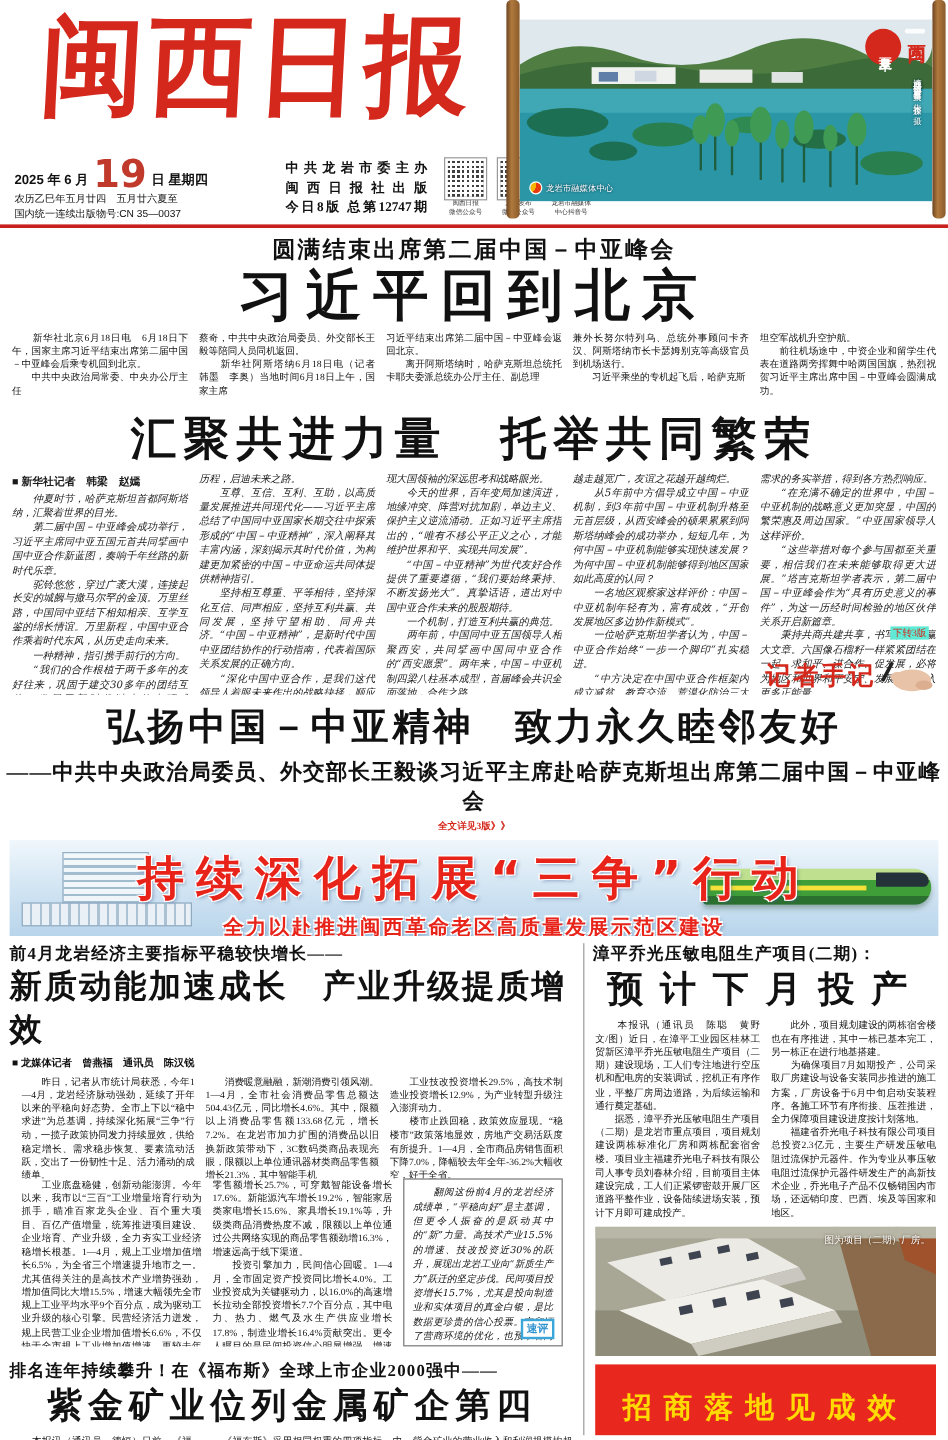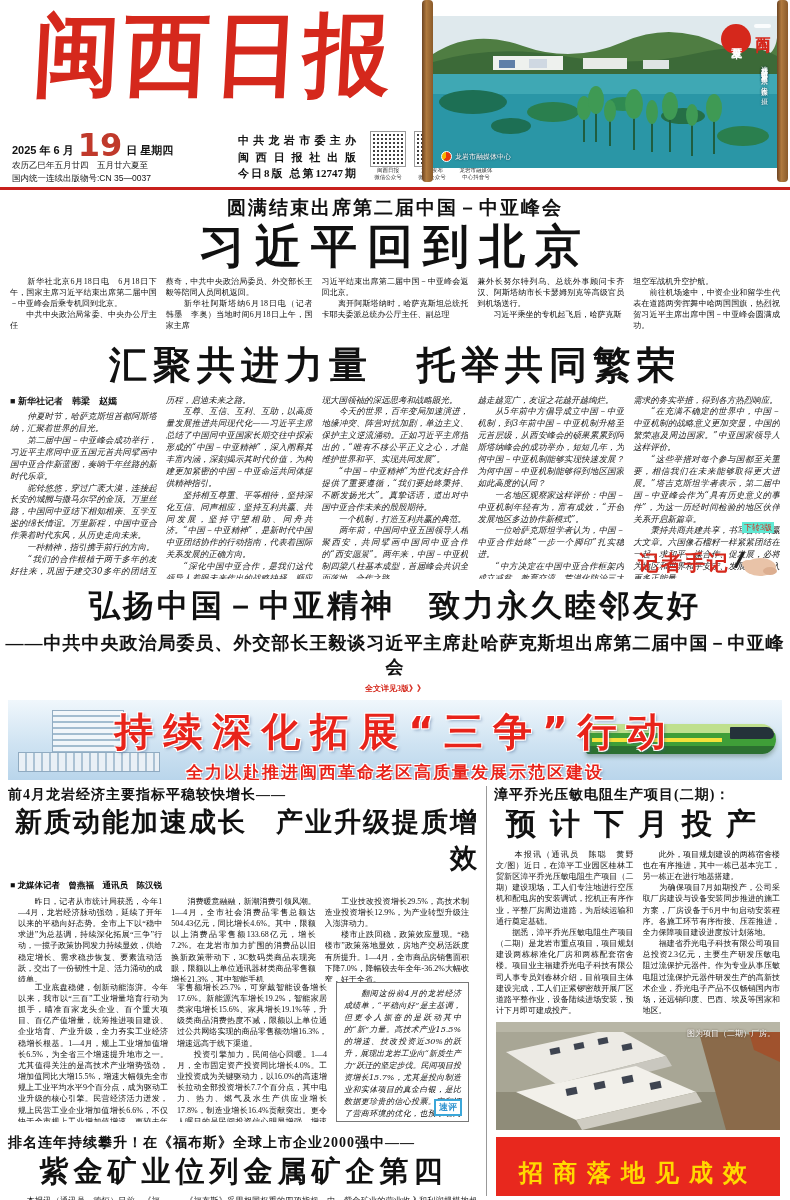--- a/index.html
+++ b/index.html
@@ -83,21 +83,21 @@
      border-radius:6px 28px 26px 6px / 6px 30px 28px 6px;box-shadow:0 3px 4px rgba(40,70,40,.35);}
   .train:before{content:"";position:absolute;right:2px;top:3px;width:44px;height:12px;
      background:#24323a;border-radius:2px 16px 10px 2px;}
   .train:after{content:"";position:absolute;left:6px;top:14px;width:130px;height:4px;background:#f5e13a;}
   
   .bottom{display:flex;gap:7px;padding:6px 8px 0;height:410px;}
   .bcol-left{width:478px;display:flex;flex-direction:column;}
   .vdiv{width:1px;background:#999;}
   .bcol-right{flex:1;display:flex;flex-direction:column;}
   .kicker2{font-size:14px;font-weight:bold;letter-spacing:1px;}
-  .eco-headline{text-align:right;font-size:27px;font-weight:bold;letter-spacing:2px;margin-top:2px;
+  .eco-headline{text-align:left;font-size:27px;font-weight:bold;letter-spacing:2px;margin-top:2px;
      font-family:"DejaVu Sans","Liberation Sans",sans-serif;}
   .eco-byline{font-size:8.5px;font-weight:bold;font-family:"Liberation Sans",sans-serif;margin:4px 0 0 2px;}
   .eco-top .col{height:86px;}
   .eco-bottom{display:flex;gap:9px;padding:0 10px;height:140px;}
   .eco-bottom .tcol{width:150px;overflow:hidden;font-size:8px;line-height:1.4;text-align:justify;}
   .eco-bottom .tcol p{margin:0;}
   .comment-box{position:relative;flex:1;border:1px solid #777;padding:5px 7px;overflow:hidden;}
   .comment-box p{margin:0;font-size:8px;line-height:1.5;text-align:justify;
      font-style:italic;font-family:"DejaVu Serif",serif;}
   .quick-tag{position:absolute;right:6px;bottom:5px;border:2px solid #3ba7d9;color:#2f93cf;background:#fff;

